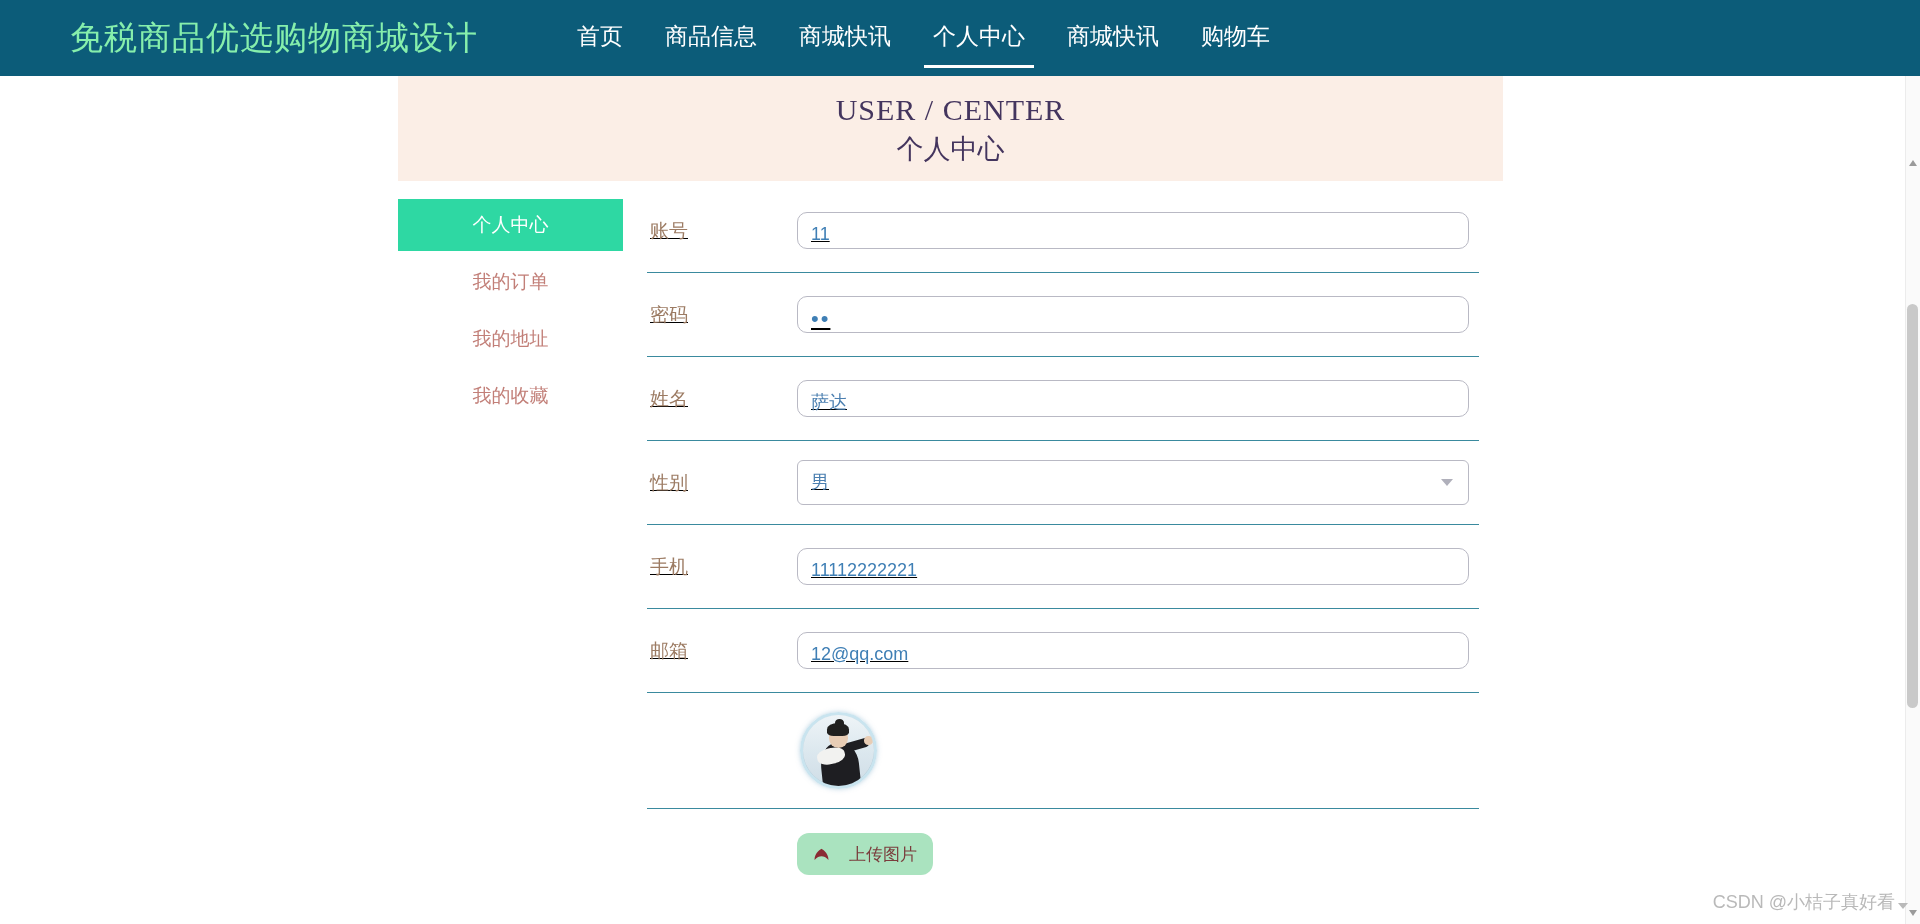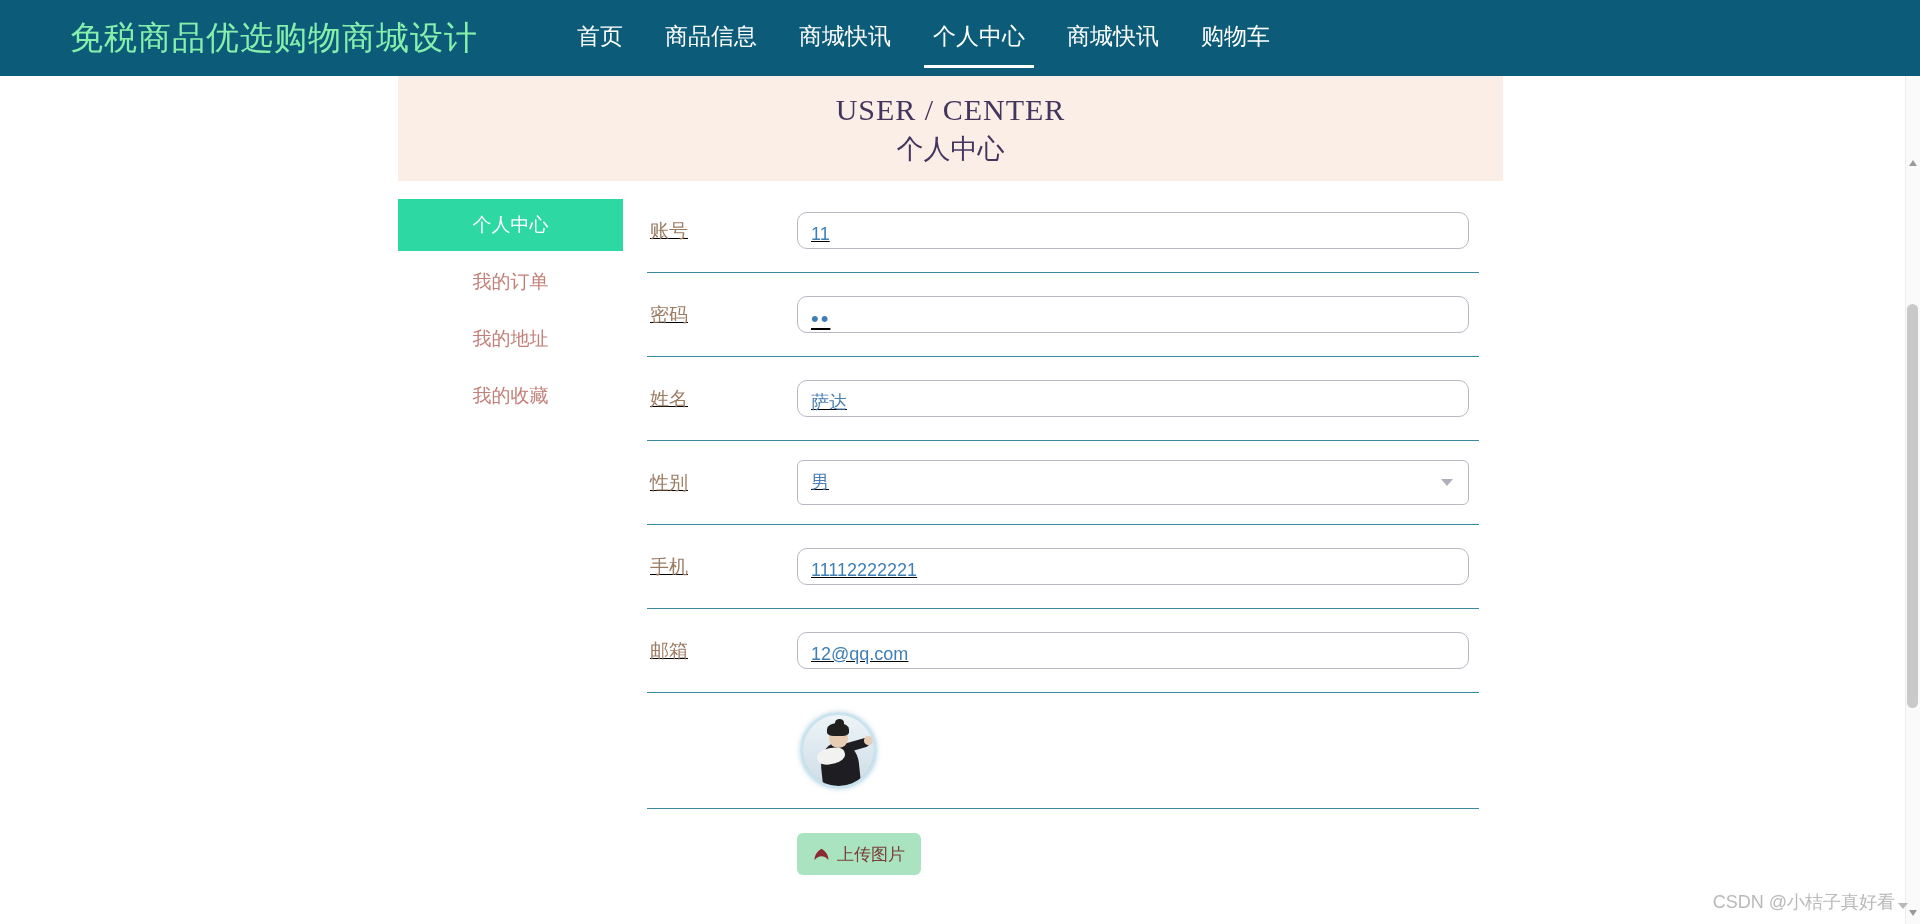--- a/index.html
+++ b/index.html
@@ -235,24 +235,24 @@
   }
 
   
   .upload-row {
     margin-top: 24px;
     padding-left: 150px;
   }
   .upload-btn {
     display: inline-flex;
     align-items: center;
-    gap: 7px;
+    gap: 19px;
     background: #aae3bf;
     border: none;
-    border-radius: 6px;
+    border-radius: 12px;
     height: 42px;
     padding: 0 16px;
     font-size: 17px;
     color: #7a3c3c;
     cursor: pointer;
     font-family: "Liberation Sans", "DejaVu Sans", sans-serif;
   }
   .up-ico {
     width: 17px; height: 13px;
     position: relative;

